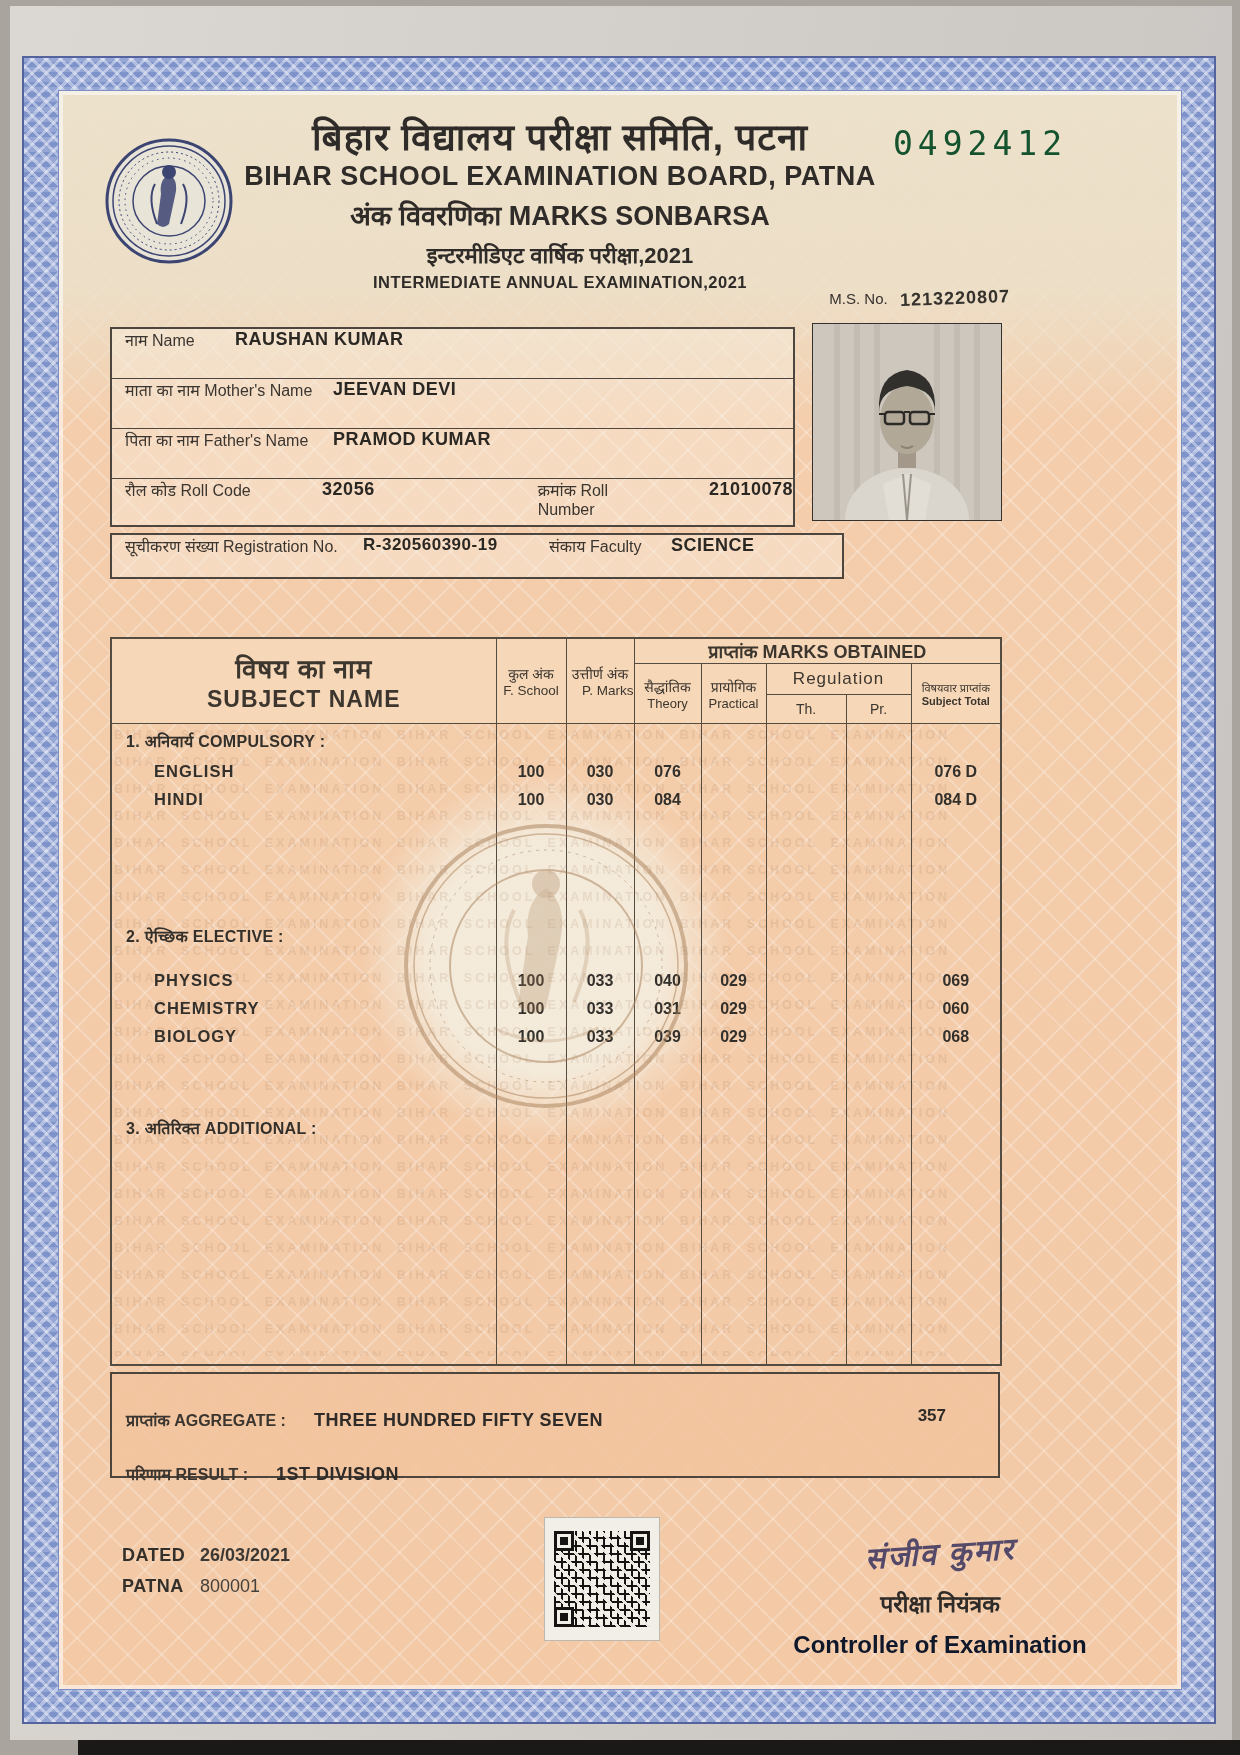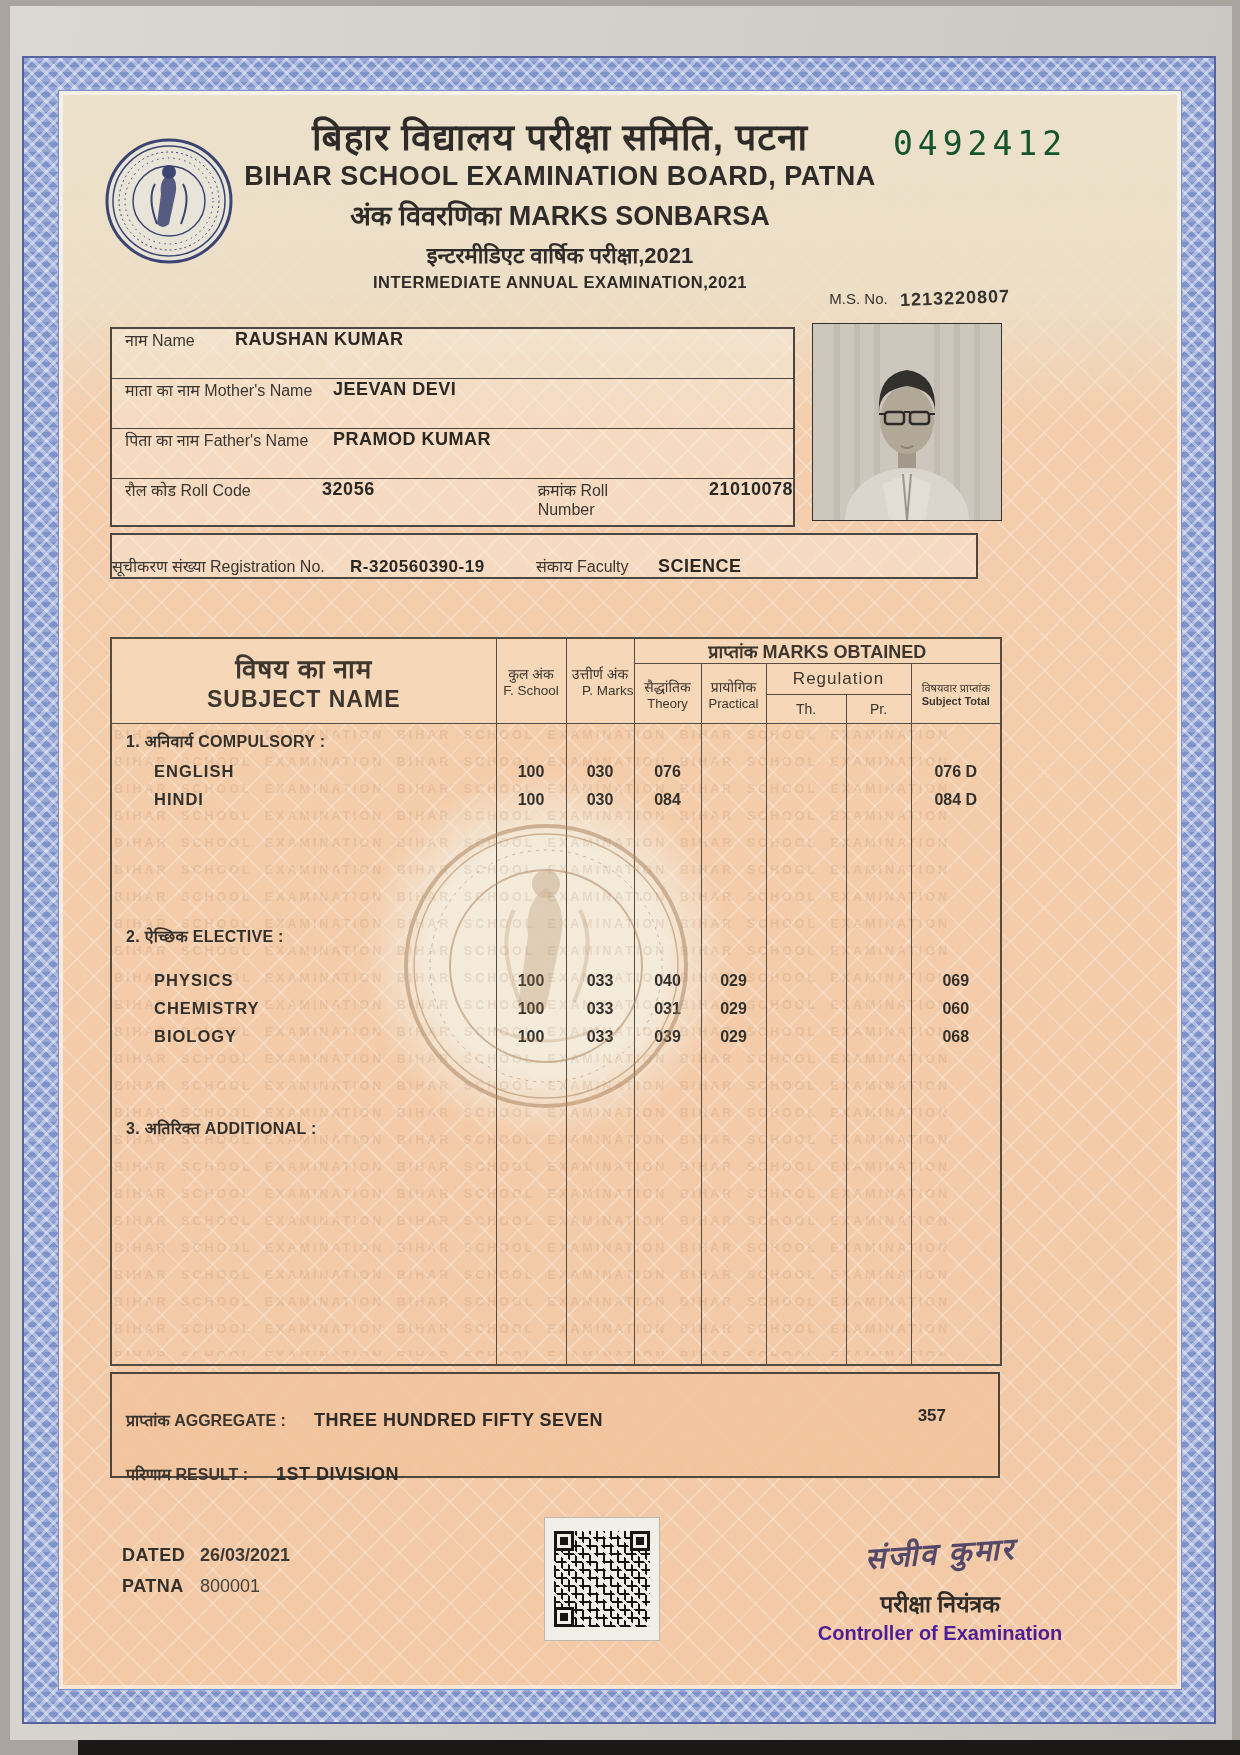--- a/index.html
+++ b/index.html
@@ -36,21 +36,21 @@
   .msno b{font-size:18px;letter-spacing:1px;display:inline-block;transform:rotate(-2deg);margin-left:8px;}
   
   .ibox{box-sizing:border-box;border:2px solid #4d463e;background:rgba(250,244,233,.35);}
   .name-box{left:110px;top:327px;width:685px;height:200px;}
   .irow{box-sizing:border-box;height:50px;display:flex;align-items:flex-start;padding-left:13px;
         border-bottom:1.5px solid #4d463e;}
   .irow:last-child{border-bottom:none;gap:42px;}
   .lbl{font-size:16px;color:#3b352f;}
   .val{font-size:18px;font-weight:bold;color:#2b2723;letter-spacing:.5px;}
   .photo-box{left:812px;top:323px;width:190px;height:198px;border:1px solid #35322d;box-sizing:border-box;background:#cdc7bd;}
-  .reg-row{left:110px;top:533px;width:868px;height:46px;display:flex;align-items:flex-end;box-sizing:border-box;border:2px solid #4d463e;background:rgba(250,244,233,.35);}
+  .reg-row{left:110px;top:533px;width:734px;height:46px;display:flex;align-items:flex-start;padding-left:13px;box-sizing:border-box;border:2px solid #4d463e;background:rgba(250,244,233,.35);}
   .col-row{left:110px;top:588px;width:890px;height:42px;display:flex;align-items:center;padding-left:13px;box-sizing:border-box;border:2px solid #4d463e;background:rgba(250,244,233,.30);}
   
   .marks{left:110px;top:637px;border-collapse:collapse;table-layout:fixed;width:890px;}
   .marks td{padding:0;vertical-align:middle;}
   .marks{border:2px solid #554c41;}
   .hd td{border:1.2px solid #554c41;background:rgba(246,216,184,.85);text-align:center;color:#3c362f;}
   .h-hi{display:block;font-size:14px;}
   .h-en{display:block;font-size:13px;font-weight:bold;}
   .subj-h .h-hi{font-size:26px;font-weight:bold;letter-spacing:1px;}
   .subj-h .h-en{font-size:23px;letter-spacing:1px;}
@@ -86,21 +86,21 @@
         repeating-linear-gradient(45deg,rgba(242,239,233,.95) 0 3px,rgba(0,0,0,0) 3px 11px),
         repeating-linear-gradient(0deg,#151413 0 2px,transparent 2px 8px),
         repeating-linear-gradient(90deg,#151413 0 2px,transparent 2px 7px);}
   .fpat{position:absolute;width:20px;height:20px;border:3px solid #151413;background:#f2efe9;box-sizing:border-box;}
   .fpat::after{content:"";position:absolute;inset:3px;background:#151413;}
   .f-tl{left:0;top:0;} .f-tr{right:0;top:0;} .f-bl{left:0;bottom:0;}
   .sig{left:780px;top:1532px;width:320px;text-align:center;}
   .sig-script{font-size:30px;font-style:italic;color:#55496a;transform:rotate(-4deg);
               letter-spacing:2px;font-weight:bold;}
   .sig-hi{font-size:23px;font-weight:bold;margin-top:14px;}
-  .sig-en{font-size:20px;font-weight:bold;margin-top:3px;color:#4c1d95;}
+  .sig-en{font-size:24px;font-weight:bold;margin-top:12px;color:#0f172a;}
 </style>
 </head>
 <body>
 
 <div class="page">
   <div class="paper abs"></div>
   <div class="frame abs">
     <div class="inner" style="left:34px;top:32px;"></div>
   </div>
 

